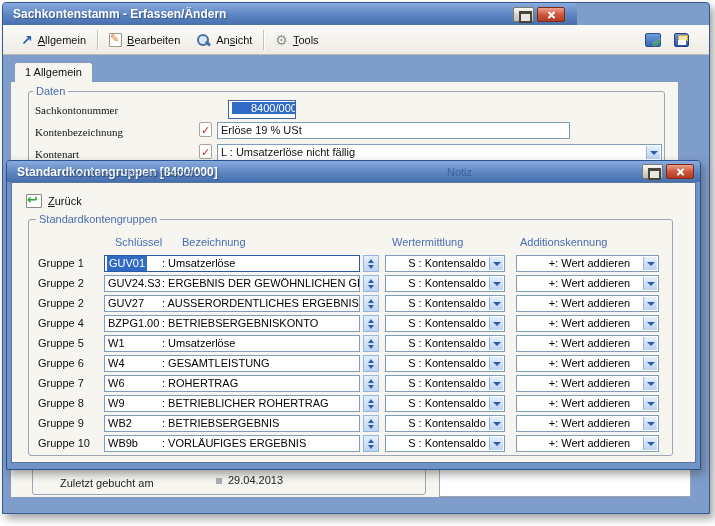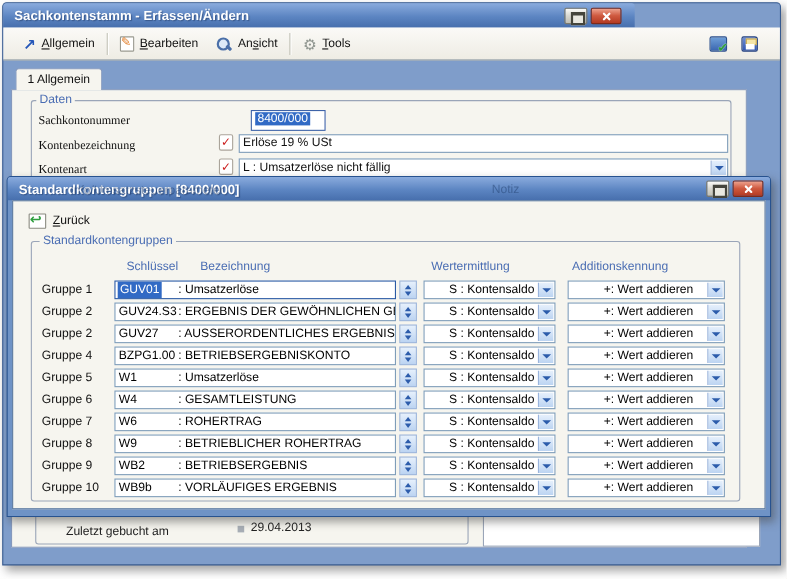--- a/index.html
+++ b/index.html
@@ -67,21 +67,21 @@
     background:#f6f5ef; border:1px solid #8699bd; }
 
   .groupbox { position:absolute; border:1px solid #9aa5b8; border-radius:3px; }
   .group-label { position:absolute; font-size:11px; color:#4a6db3; background:#f6f5ef;
     padding:0 3px; white-space:nowrap; z-index:2; }
 
   .fld-label { position:absolute; font-size:11px; color:#111; white-space:nowrap;font-family:Liberation Serif, serif; }
   .tfield { position:absolute; background:#fff; border:1px solid #7f9db9; font-size:11px;
     color:#111; line-height:15px; padding:0 3px; white-space:nowrap; overflow:hidden; }
   .tfield.focused { border-color:#3e63a8; }
-  .sel-text { background:#316ac5; color:#fff; padding:0 2px; }
+  .sel-text { background:#316ac5; color:#fff; padding:0 19px; }
   .checkicon { position:absolute; width:13px; height:15px; background:#fff; border:1px solid #aaa49a;
     border-radius:2px; color:#cc2020; font-size:11px; font-weight:bold; line-height:14px;
     text-align:center; }
   .combo-arrow { position:absolute; right:1px; top:1px; bottom:1px; width:14px;
     background:linear-gradient(#e6f0fc,#bcd4f2); border-left:1px solid #9ab4dc;
     display:flex; align-items:center; justify-content:center; }
   .combo-arrow i { width:0; height:0; border-left:4px solid transparent; border-right:4px solid transparent;
     border-top:4px solid #2c5cab; }
 
   
@@ -182,21 +182,21 @@
     <span class="group-label" style="left:30px; top:82px;">Daten</span>
     <div class="groupbox" style="left:25px; top:88px; width:637px; height:84px;"></div>
 
     <span class="fld-label" style="left:32px; top:101px;">Sachkontonummer</span>
     <div class="tfield focused" style="left:225px; top:97px; width:68px; height:19px;">
       <span class="sel-text">8400/000</span>
     </div>
 
     <span class="fld-label" style="left:32px; top:123px;">Kontenbezeichnung</span>
     <span class="checkicon" style="left:196px; top:119px;">✓</span>
-    <div class="tfield" style="left:214px; top:119px; width:445px; height:17px;">
+    <div class="tfield" style="left:214px; top:119px; width:353px; height:17px;">
       <span>Erlöse 19 % USt</span>
     </div>
 
     <span class="fld-label" style="left:32px; top:145px;">Kontenart</span>
     <span class="checkicon" style="left:196px; top:141px;">✓</span>
     <div class="tfield" style="left:214px; top:141px; width:445px; height:17px;">
       <span>L : Umsatzerlöse nicht fällig</span>
       <span class="combo-arrow">
           <i></i>
         </span>

